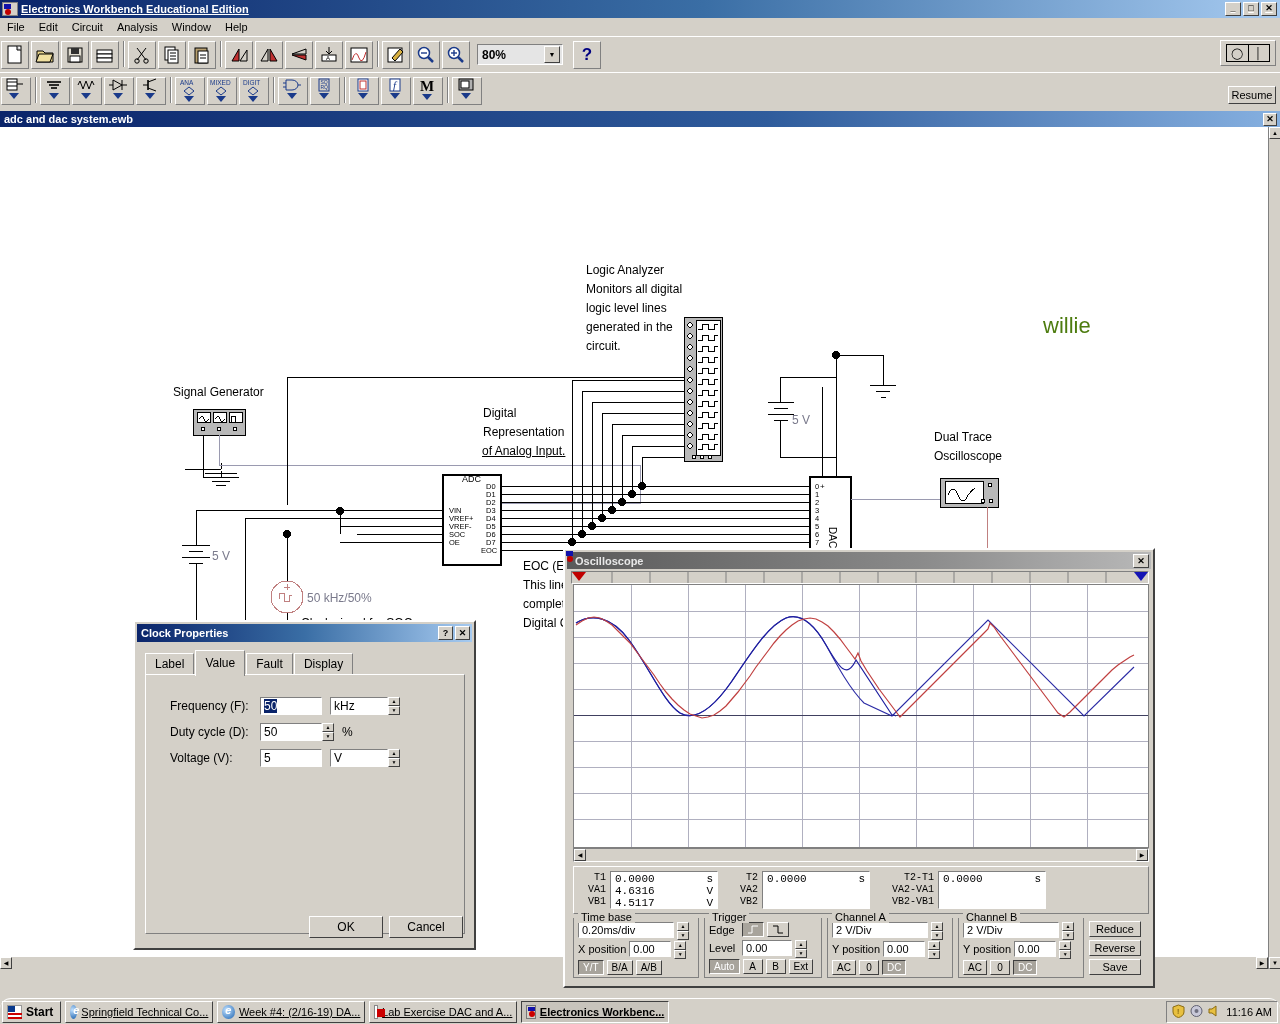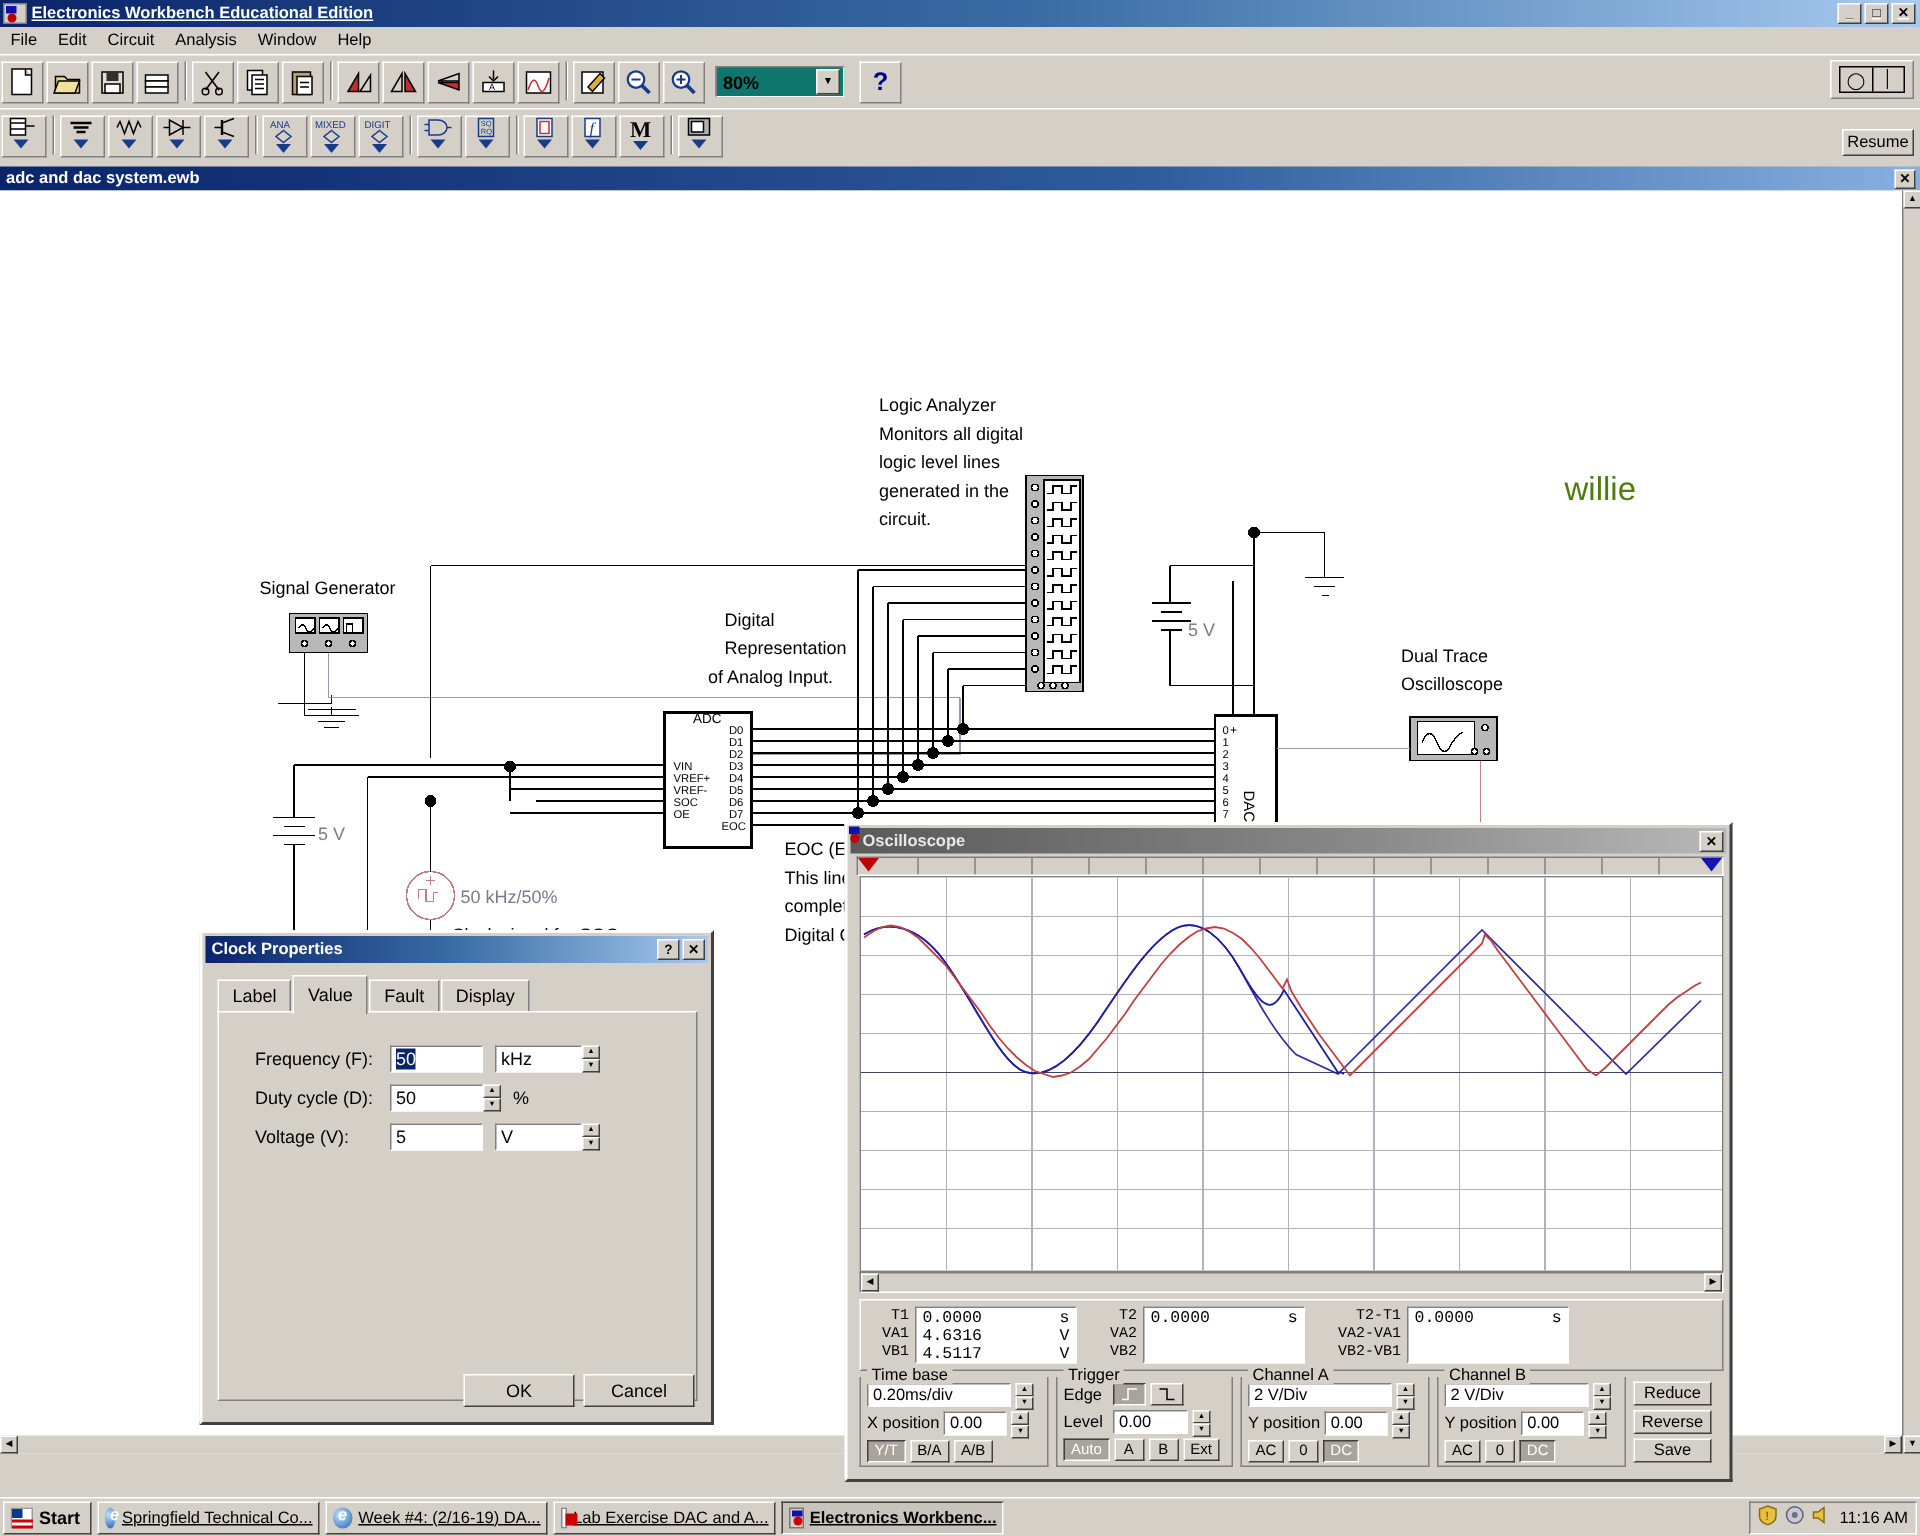--- a/index.html
+++ b/index.html
@@ -64,21 +64,21 @@
     position: relative; display: flex; align-items: center; justify-content: center;
     font-size: 14px; color: #000; overflow: hidden;
   }
   .tbtn.wide { width: 30px; }
   .tsep { width: 7px; height: 28px; }
   .tsep::after {
     content:""; display:block; width:1px; height:26px; margin-left:3px;
     background:#808080; border-right:1px solid #fff;
   }
   .zoomcombo {
-    width: 86px; height: 21px; background: #0f766e; margin-left: 6px;
+    width: 86px; height: 21px; background: #e5e5e5; margin-left: 6px;
     border: 1px solid; border-color: #808080 #fff #fff #808080;
     display: flex; align-items: center; position: relative;
   }
   .zoomcombo .zval { padding-left: 4px; font-size: 12px; font-weight: bold; flex:1; }
   .zoomcombo .zarrow {
     width: 16px; height: 17px; margin-right: 2px; background: #d4d0c8;
     border: 1px solid; border-color: #fff #404040 #404040 #fff;
     display:flex; align-items:center; justify-content:center; font-size: 7px;
   }
   .helpbtn {
@@ -148,21 +148,21 @@
   }
   .sfield {
     height: 17px; border: 1px solid; border-color: #808080 #fff #fff #808080;
     margin-right: 4px; padding: 1px 4px; font-size: 11px; display:flex; align-items:center;
   }
 
   
   .taskbar {
     position: absolute; left:0; top: 998px; width: 1280px; height: 26px;
     background: #d4d0c8; border-top: 1px solid #fff;
-    display: flex; align-items: center; padding: 2px;
+    display: flex; align-items: center; padding: 2px; border-radius: 11px;
   }
   .startbtn {
     height: 22px; padding: 0 7px 0 4px; display:flex; align-items:center; gap:4px;
     background:#d4d0c8; border:1px solid; border-color:#fff #404040 #404040 #fff;
     font-weight:bold; font-size:12px;
   }
   .tb-task {
     height: 22px; width: 148px; margin-left: 4px; display:flex; align-items:center; gap:4px;
     background:#d4d0c8; border:1px solid; border-color:#fff #404040 #404040 #fff;
     padding: 0 4px; font-size: 11px; overflow:hidden; white-space:nowrap;text-decoration:underline;
@@ -759,21 +759,21 @@
     <div class="anno" style="left:173px; top:256px;">Signal Generator</div>
 
     <div class="anno" style="left:586px; top:134px;">Logic Analyzer</div>
     <div class="anno" style="left:586px; top:153px;">Monitors all digital</div>
     <div class="anno" style="left:586px; top:172px;">logic level lines</div>
     <div class="anno" style="left:586px; top:191px;">generated in the</div>
     <div class="anno" style="left:586px; top:210px;">circuit.</div>
 
     <div class="anno" style="left:483px; top:277px;">Digital</div>
     <div class="anno" style="left:483px; top:296px;">Representation</div>
-    <div class="anno" style="left:472px; top:315px;">of Analog Input.</div>
+    <div class="anno" style="left:482px; top:315px;text-decoration:underline;">of Analog Input.</div>
 
     <div class="anno anno-gray" style="left:307px; top:462px;">50 kHz/50%</div>
     <div class="anno" style="left:301px; top:487px;">Clock signal for SOC</div>
     <div class="anno" style="left:301px; top:506px;">(Start-of-Conversion)</div>
     <div class="anno" style="left:301px; top:525px;">This signal tells the</div>
     <div class="anno" style="left:301px; top:544px;">ADC to begin a</div>
     <div class="anno" style="left:301px; top:563px;">conversion cycle.</div>
 
     <div class="anno" style="left:523px; top:430px;">EOC (End-of-Conversion)</div>
     <div class="anno" style="left:523px; top:449px;">This line will signal (HIGH) the</div>

